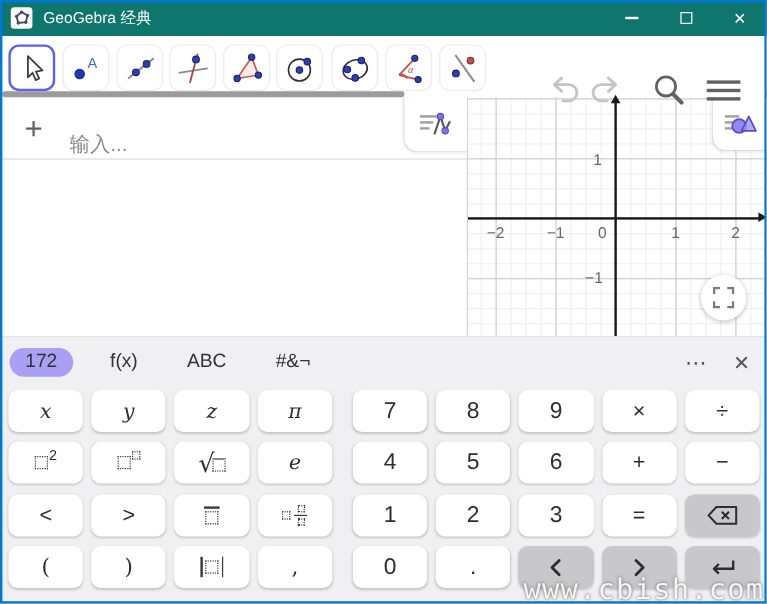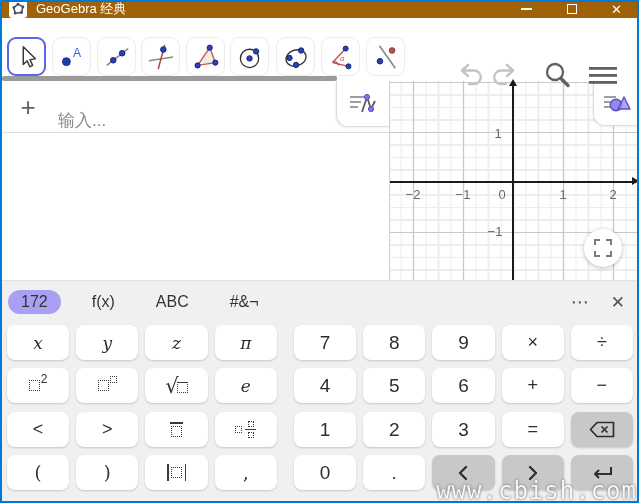--- a/index.html
+++ b/index.html
@@ -1,20 +1,20 @@
 <!DOCTYPE html>
 <html><head>
 <meta charset="utf-8">
 <style>
   html,body{margin:0;padding:0;background:#444;}
   *{box-sizing:border-box;font-family:"Liberation Sans",sans-serif;}
   .window{position:relative;width:639px;height:503px;background:#fff;overflow:hidden;}
   .frame{position:absolute;inset:0;border:2px solid #0078d7;pointer-events:none;z-index:99;}
   
-  .titlebar{position:absolute;left:0;top:0;right:0;height:18px;background:#a16207;display:flex;align-items:center;z-index:5;}
+  .titlebar{position:absolute;left:0;top:0;right:0;height:30px;background:#0f766e;display:flex;align-items:center;z-index:5;}
   .applogo{width:18px;height:18px;margin-left:9px;background:#fdfdfd;border-radius:3px;display:flex;align-items:center;justify-content:center;}
   .apptitle{color:#fff;font-size:13px;margin-left:9px;flex:1;}
   .winbtn{width:45px;height:30px;display:flex;align-items:center;justify-content:center;color:#fff;}
   .winbtn .minline{width:11px;height:1.5px;background:#fff;}
   .winbtn .maxbox{width:10px;height:10px;border:1.3px solid #fff;}
   .winbtn .xglyph{font-size:13px;line-height:1;}
   
   .toolbar{position:absolute;left:0;top:30px;right:0;height:46px;background:#fff;z-index:4;}
   .toolbtn{position:absolute;top:7px;width:39px;height:39px;background:#fff;border:1px solid #ececec;border-radius:9px;display:flex;align-items:center;justify-content:center;}
   .toolbtn.selected{border:2.5px solid #5b62ec;}

